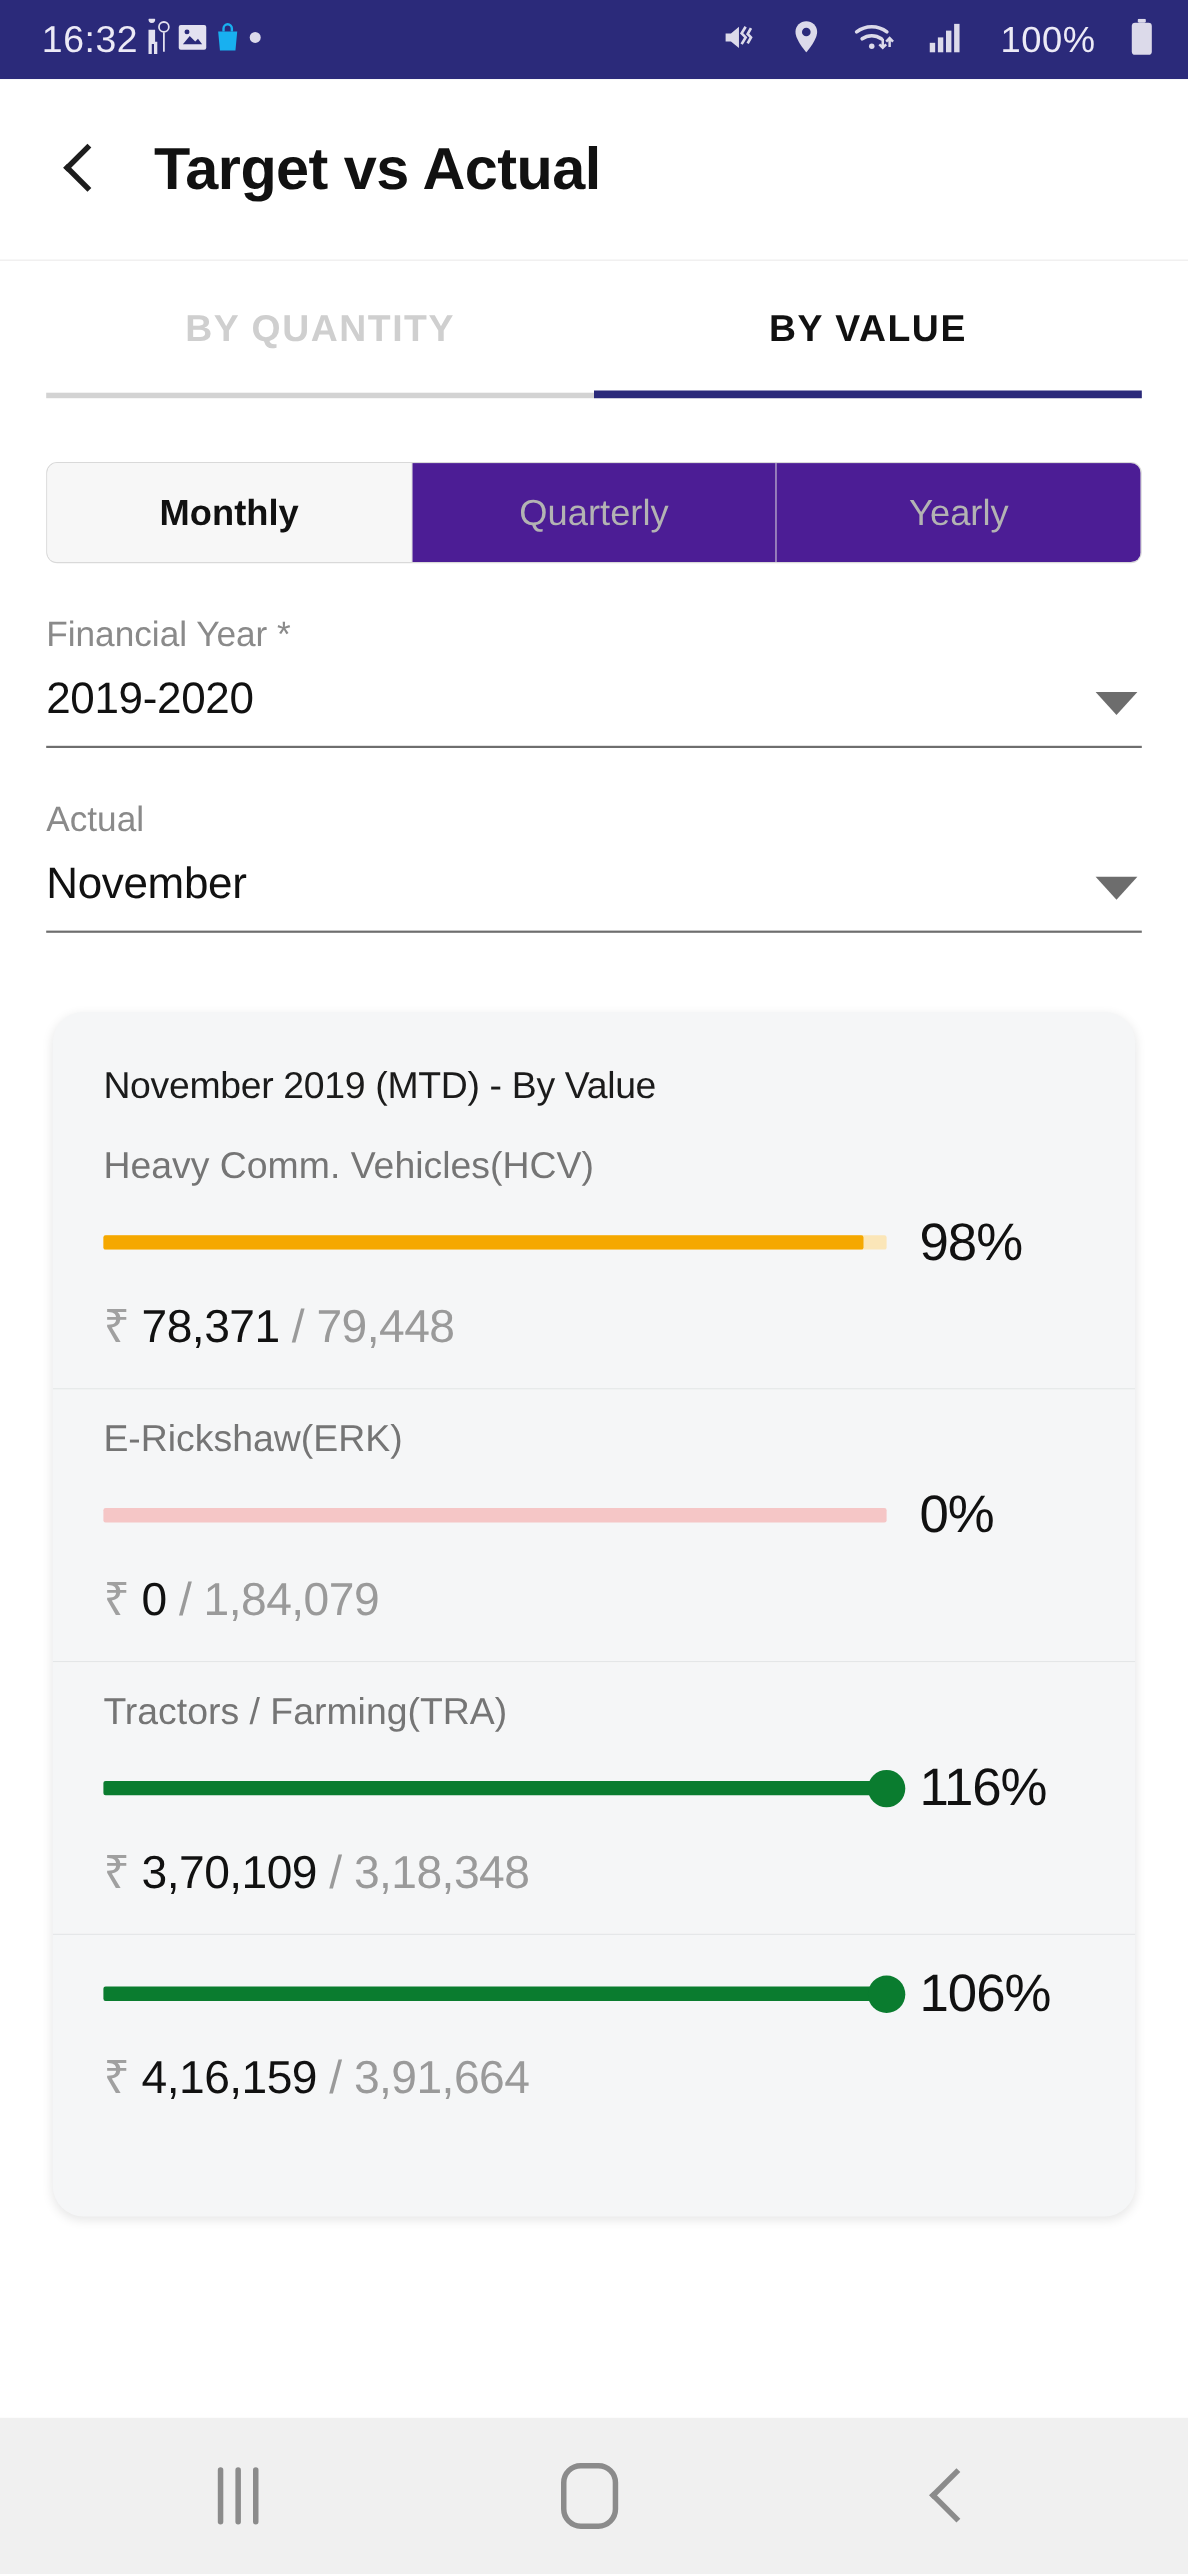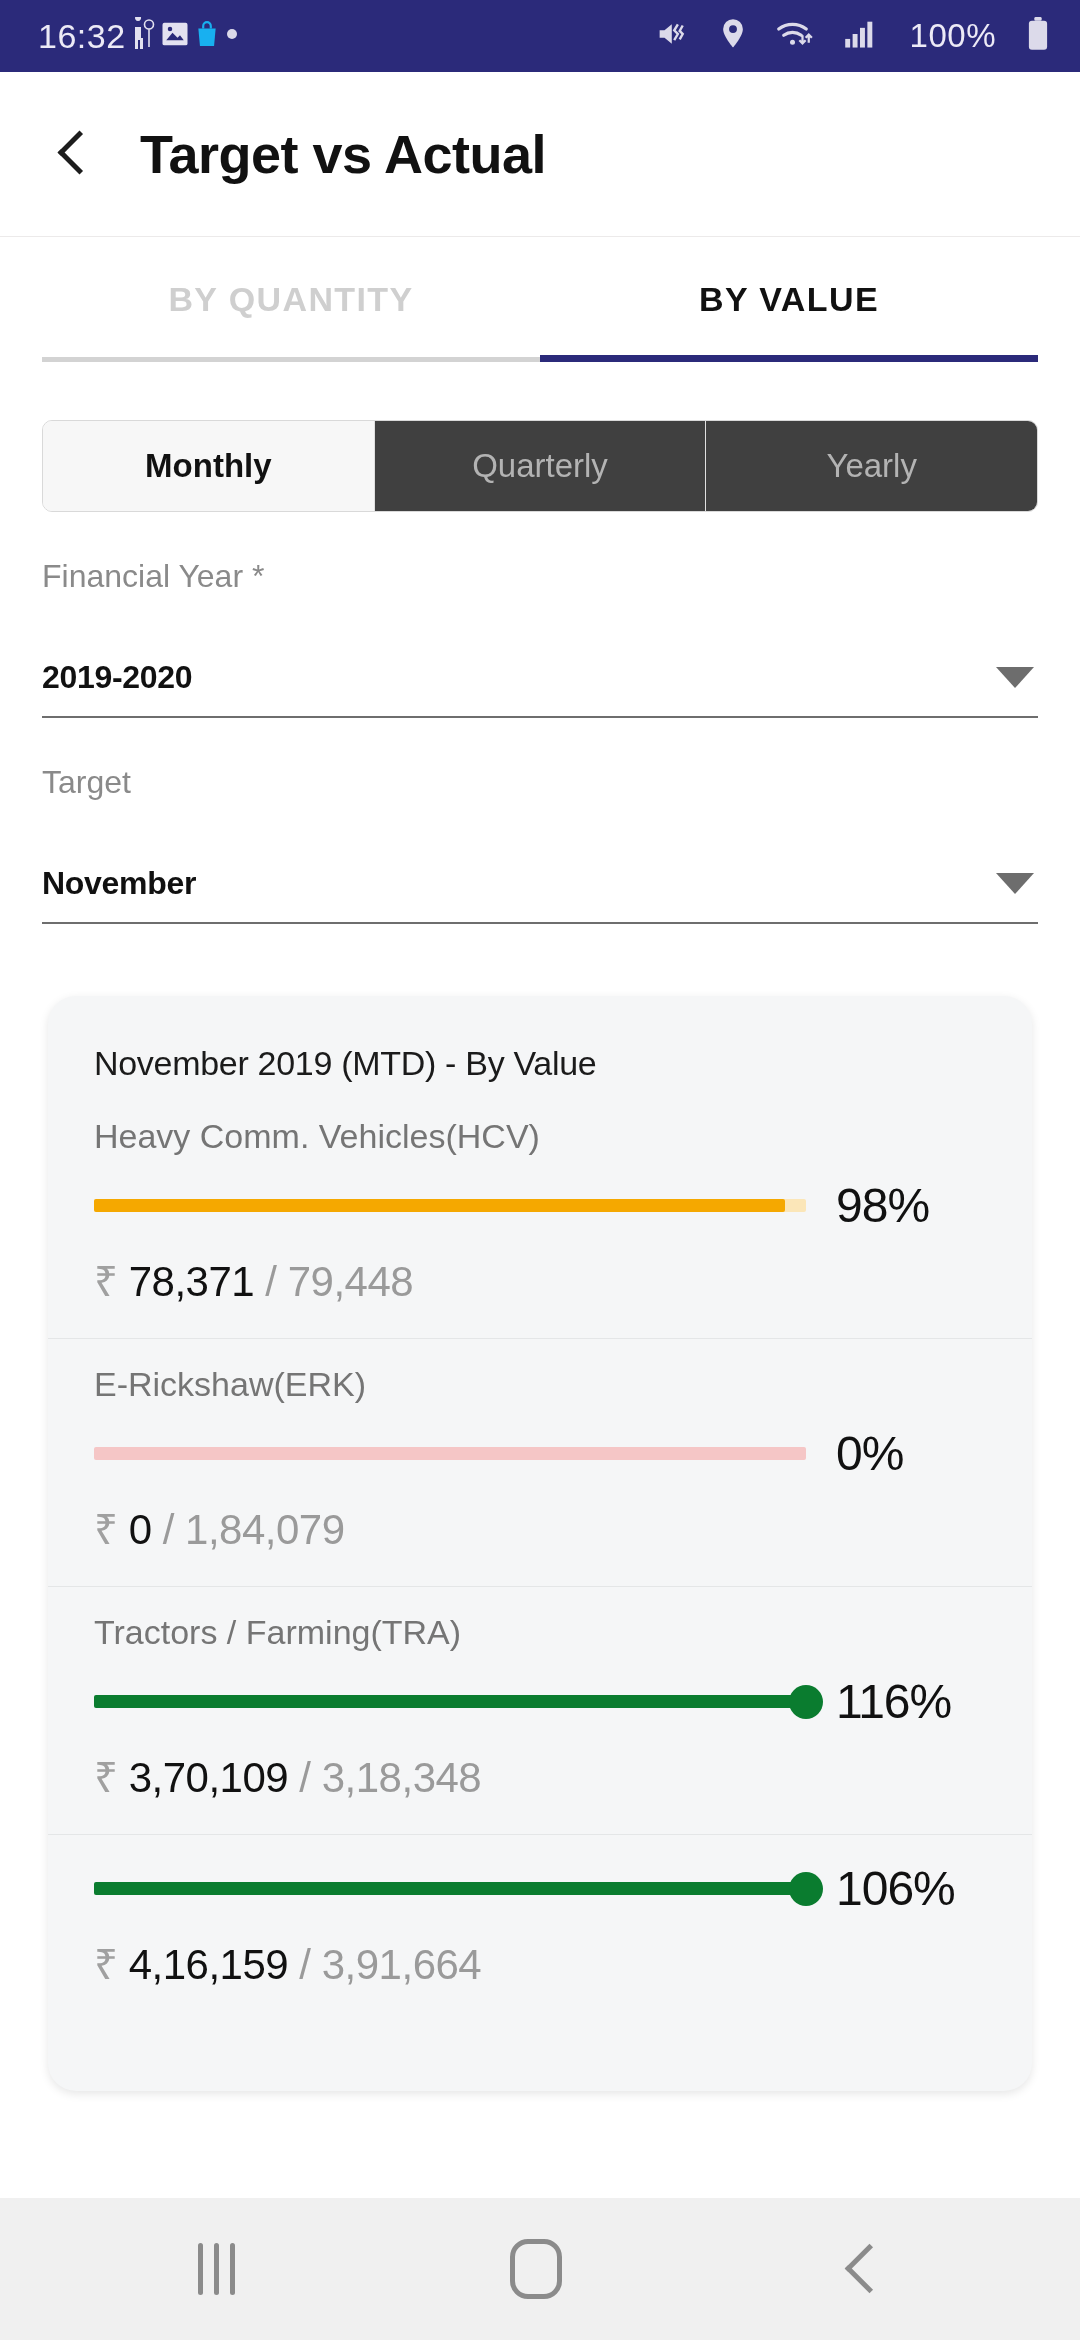--- a/index.html
+++ b/index.html
@@ -56,30 +56,30 @@
   .segmented {
     display:flex; border:1.5px solid #d9d9d9; border-radius:10px; overflow:hidden;
     background:#fbfbfb; height:92px;
   }
   .seg {
     flex:1; display:flex; align-items:center; justify-content:center;
     font-size:33px; border-right:1.5px solid #e0e0e0;
   }
   .seg:last-child { border-right:none; }
   .seg.active { color:#111; font-weight:bold; background:#f7f7f7; }
-  .seg.idle { color:#b3b3b3; background:#404040; }
+  .seg.idle { color:#b3b3b3; background:#4c1d95; }
 
   
   .field { padding:0 42px; margin-top:46px; }
   .field-label { font-size:32px; color:#8a8a8a; margin-bottom:18px; }
   .field-row {
     display:flex; align-items:flex-end; justify-content:space-between;
     border-bottom:2.5px solid #6e6e6e; padding-bottom:20px;
   }
-  .field-value { font-size:32px; color:#111; font-weight:700; letter-spacing:-.3px;margin-top:46px;}
+  .field-value { font-size:40px; color:#111; font-weight:400; letter-spacing:-.3px;}
   .caret {
     width:0; height:0; border-left:19px solid transparent; border-right:19px solid transparent;
     border-top:21px solid #6d6d6d; margin-bottom:8px; margin-right:4px;
   }
 
   
   .cardwrap { padding:72px 48px 0 48px; }
   .card {
     background:#f5f6f7; border-radius:28px;
     box-shadow:0 3px 10px rgba(0,0,0,.10);
@@ -237,21 +237,21 @@
 
   <div class="field">
     <div class="field-label">Financial Year *</div>
     <div class="field-row">
       <span class="field-value">2019-2020</span>
       <span class="caret"></span>
     </div>
   </div>
 
   <div class="field">
-    <div class="field-label">Target</div>
+    <div class="field-label">Actual</div>
     <div class="field-row">
       <span class="field-value">November</span>
       <span class="caret"></span>
     </div>
   </div>
 
   <div class="cardwrap">
     <div class="card">
       <div class="card-title">November 2019 (MTD) - By Value</div>
       <div id="rows-host">

